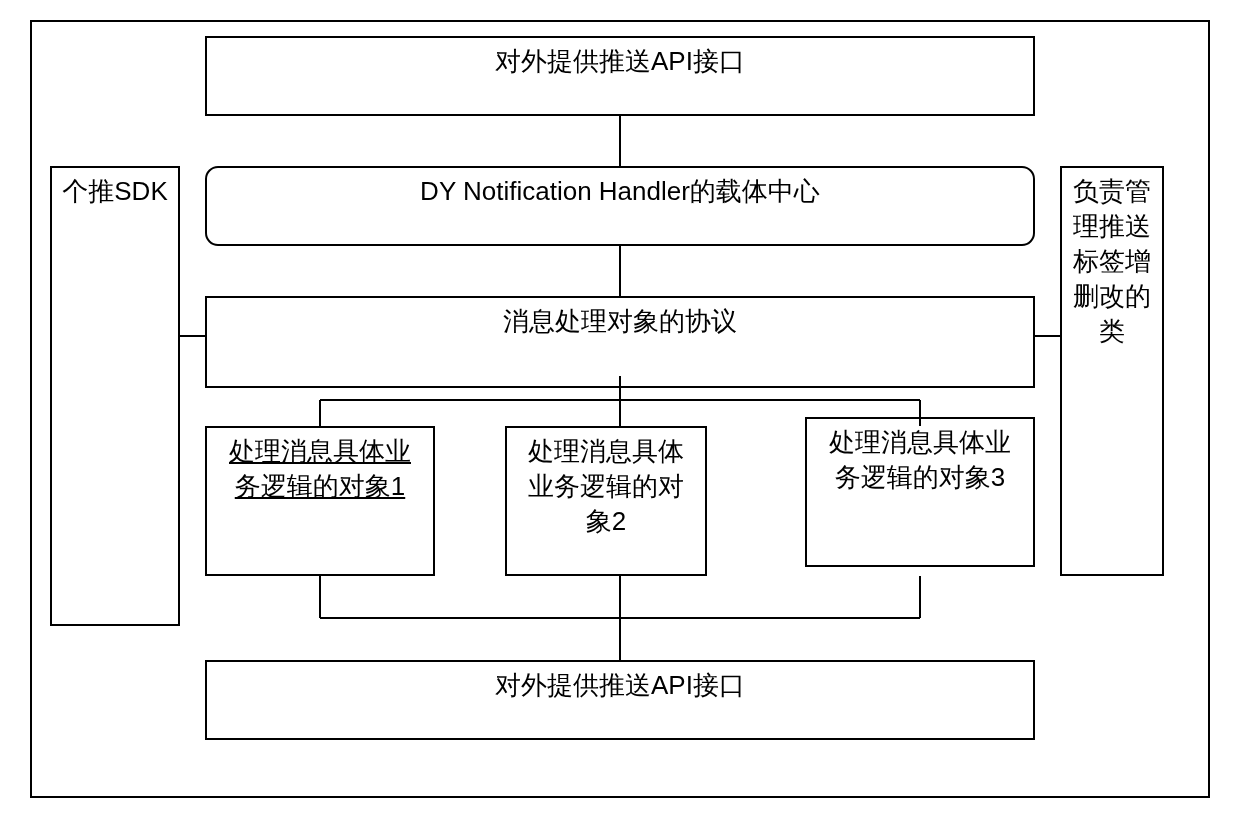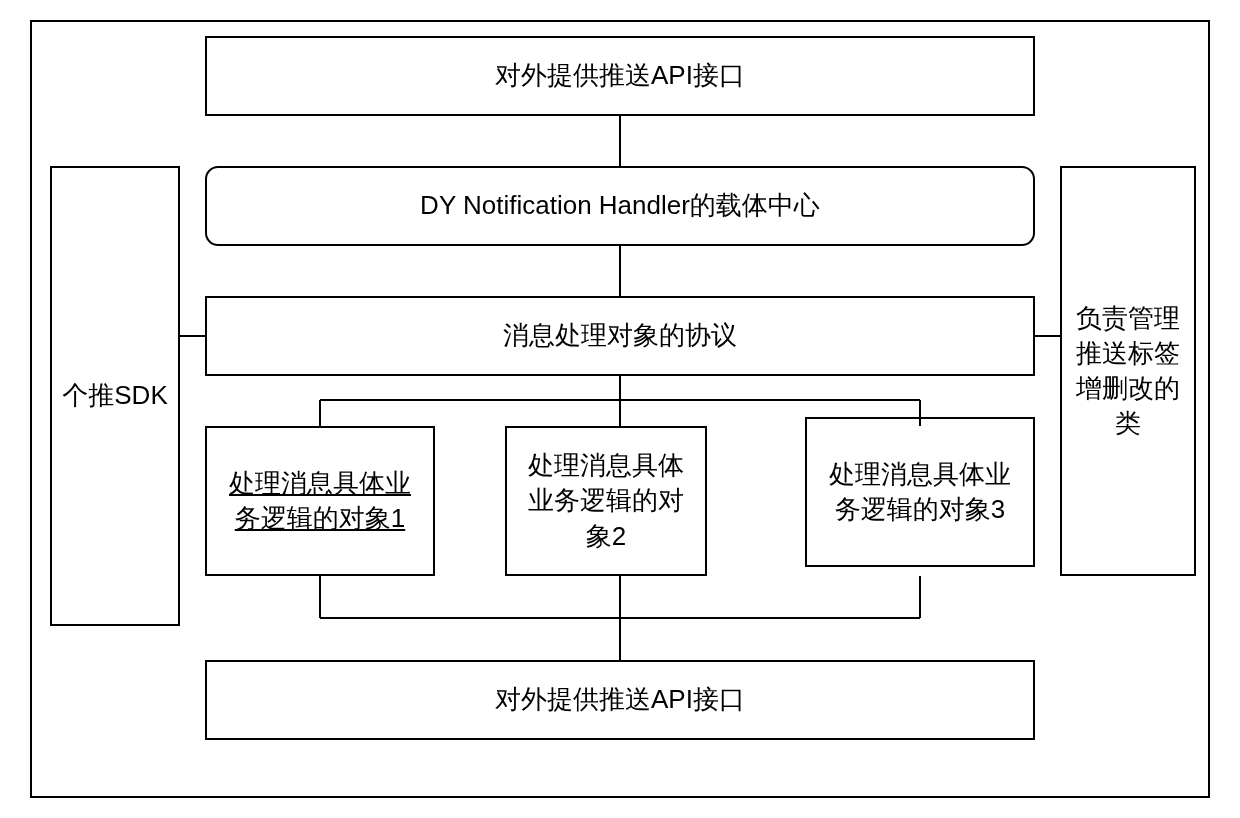--- a/index.html
+++ b/index.html
@@ -8,21 +8,20 @@
     background: #fff;
     width: 1240px;
     height: 818px;
     position: relative;
   }
   .box {
     position: absolute;
     border: 2px solid #000;
     background: #fff;
     display: flex;
-    align-items: center;
     justify-content: center;
     text-align: center;
     font-size: 26px;
     line-height: 1.35;
     padding: 6px 10px;
   }
   .outer {
     position: absolute;
     border: 2px solid #000;
     left: 30px;
@@ -45,29 +44,29 @@
 <div class="outer"></div>
 
 <div class="box" style="left:205px; top:36px; width:830px; height:80px;">
   <span>对外提供推送API接口</span>
 </div>
 
 <div class="box" style="left:205px; top:166px; width:830px; height:80px;border-radius:13px;">
   <span>DY Notification Handler的载体中心</span>
 </div>
 
-<div class="box" style="left:205px; top:296px; width:830px; height:80px;">
+<div class="box" style="left:205px; top:296px; width:830px; height:92px;">
   <span>消息处理对象的协议</span>
 </div>
 
 <div class="box" style="left:50px; top:166px; width:130px; height:460px;">
   <span>个推SDK</span>
 </div>
 
-<div class="box" style="left:1060px; top:166px; width:136px; height:410px;">
+<div class="box" style="left:1060px; top:166px; width:104px; height:410px;">
   <span>负责管理推送标签增删改的类</span>
 </div>
 
 <div class="box" style="left:205px; top:426px; width:230px; height:150px;text-decoration:underline;">
   <span>处理消息具体业务逻辑的对象1</span>
 </div>
 
 <div class="box" style="left:505px; top:426px; width:202px; height:150px;">
   <span>处理消息具体业务逻辑的对象2</span>
 </div>

